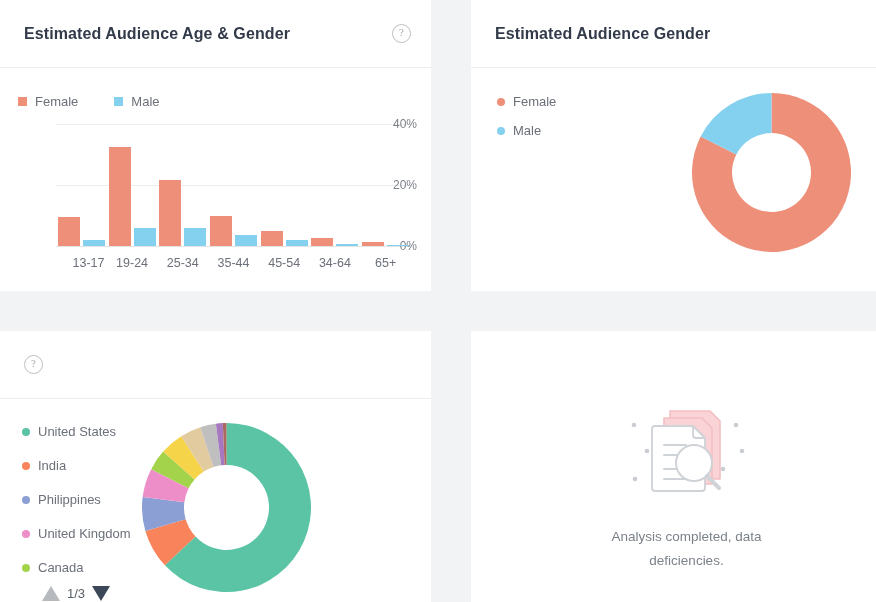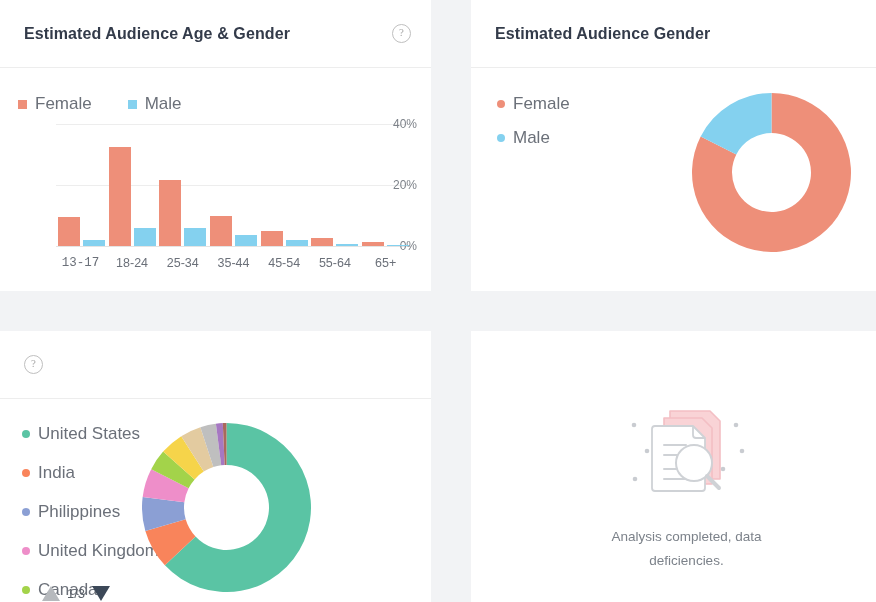--- a/index.html
+++ b/index.html
@@ -87,21 +87,21 @@
     display: flex;
     align-items: center;
     gap: 8px;
   }
   .legend-swatch-sq {
     width: 9px;
     height: 9px;
     flex: 0 0 auto;
   }
   .legend-label {
-    font-size: 17px;
+    font-size: 13px;
     color: #6b7079;
     white-space: nowrap;
   }
 
   .plot {
     position: absolute;
     left: 0;
     top: 0;
     width: 431px;
     height: 223px;
@@ -237,46 +237,46 @@
       <div class="gridline" style="left: 56px; width: 355px; top: 178px; background: rgb(228, 228, 228);"></div>
           <div class="y-axis-label" style="top: 178px; width: 46px;">0%</div>
           <div class="gridline" style="left: 56px; width: 355px; top: 117px;"></div>
           <div class="y-axis-label" style="top: 117px; width: 46px;">20%</div>
           <div class="gridline" style="left: 56px; width: 355px; top: 56px;"></div>
           <div class="y-axis-label" style="top: 56px; width: 46px;">40%</div>
           <div class="bar-group" style="left: 57.8571px; bottom: 45px;">
             <div class="bar female" style="height: 28.975px;"></div>
             <div class="bar male" style="height: 6.1px;"></div>
           </div>
-          <div class="x-label" style="left: 53px; top: 188px; font-family: Liberation Mono, monospace;">13-17</div>
+          <div class="x-label" style="left: 61px; top: 188px;">13-17</div>
           <div class="bar-group" style="left: 108.571px; bottom: 45px;">
             <div class="bar female" style="height: 99.125px;"></div>
             <div class="bar male" style="height: 18.3px;"></div>
           </div>
-          <div class="x-label" style="left: 104.571px; top: 188px;">18-24</div>
+          <div class="x-label" style="left: 104.571px; top: 188px;">19-24</div>
           <div class="bar-group" style="left: 159.286px; bottom: 45px;">
             <div class="bar female" style="height: 65.88px;"></div>
             <div class="bar male" style="height: 18.3px;"></div>
           </div>
           <div class="x-label" style="left: 155.286px; top: 188px;">25-34</div>
           <div class="bar-group" style="left: 210px; bottom: 45px;">
             <div class="bar female" style="height: 29.89px;"></div>
             <div class="bar male" style="height: 10.98px;"></div>
           </div>
           <div class="x-label" style="left: 206px; top: 188px;">35-44</div>
           <div class="bar-group" style="left: 260.714px; bottom: 45px;">
             <div class="bar female" style="height: 15.25px;"></div>
             <div class="bar male" style="height: 6.1px;"></div>
           </div>
           <div class="x-label" style="left: 256.714px; top: 188px;">45-54</div>
           <div class="bar-group" style="left: 311.429px; bottom: 45px;">
             <div class="bar female" style="height: 7.93px;"></div>
             <div class="bar male" style="height: 2.44px;"></div>
           </div>
-          <div class="x-label" style="left: 307.429px; top: 188px;">55-64</div>
+          <div class="x-label" style="left: 307.429px; top: 188px;">34-64</div>
           <div class="bar-group" style="left: 362.143px; bottom: 45px;">
             <div class="bar female" style="height: 3.66px;"></div>
             <div class="bar male" style="height: 1.5px;"></div>
           </div>
           <div class="x-label" style="left: 358.143px; top: 188px;">65+</div>
         </div>
 
     </div>
   </section>
 

